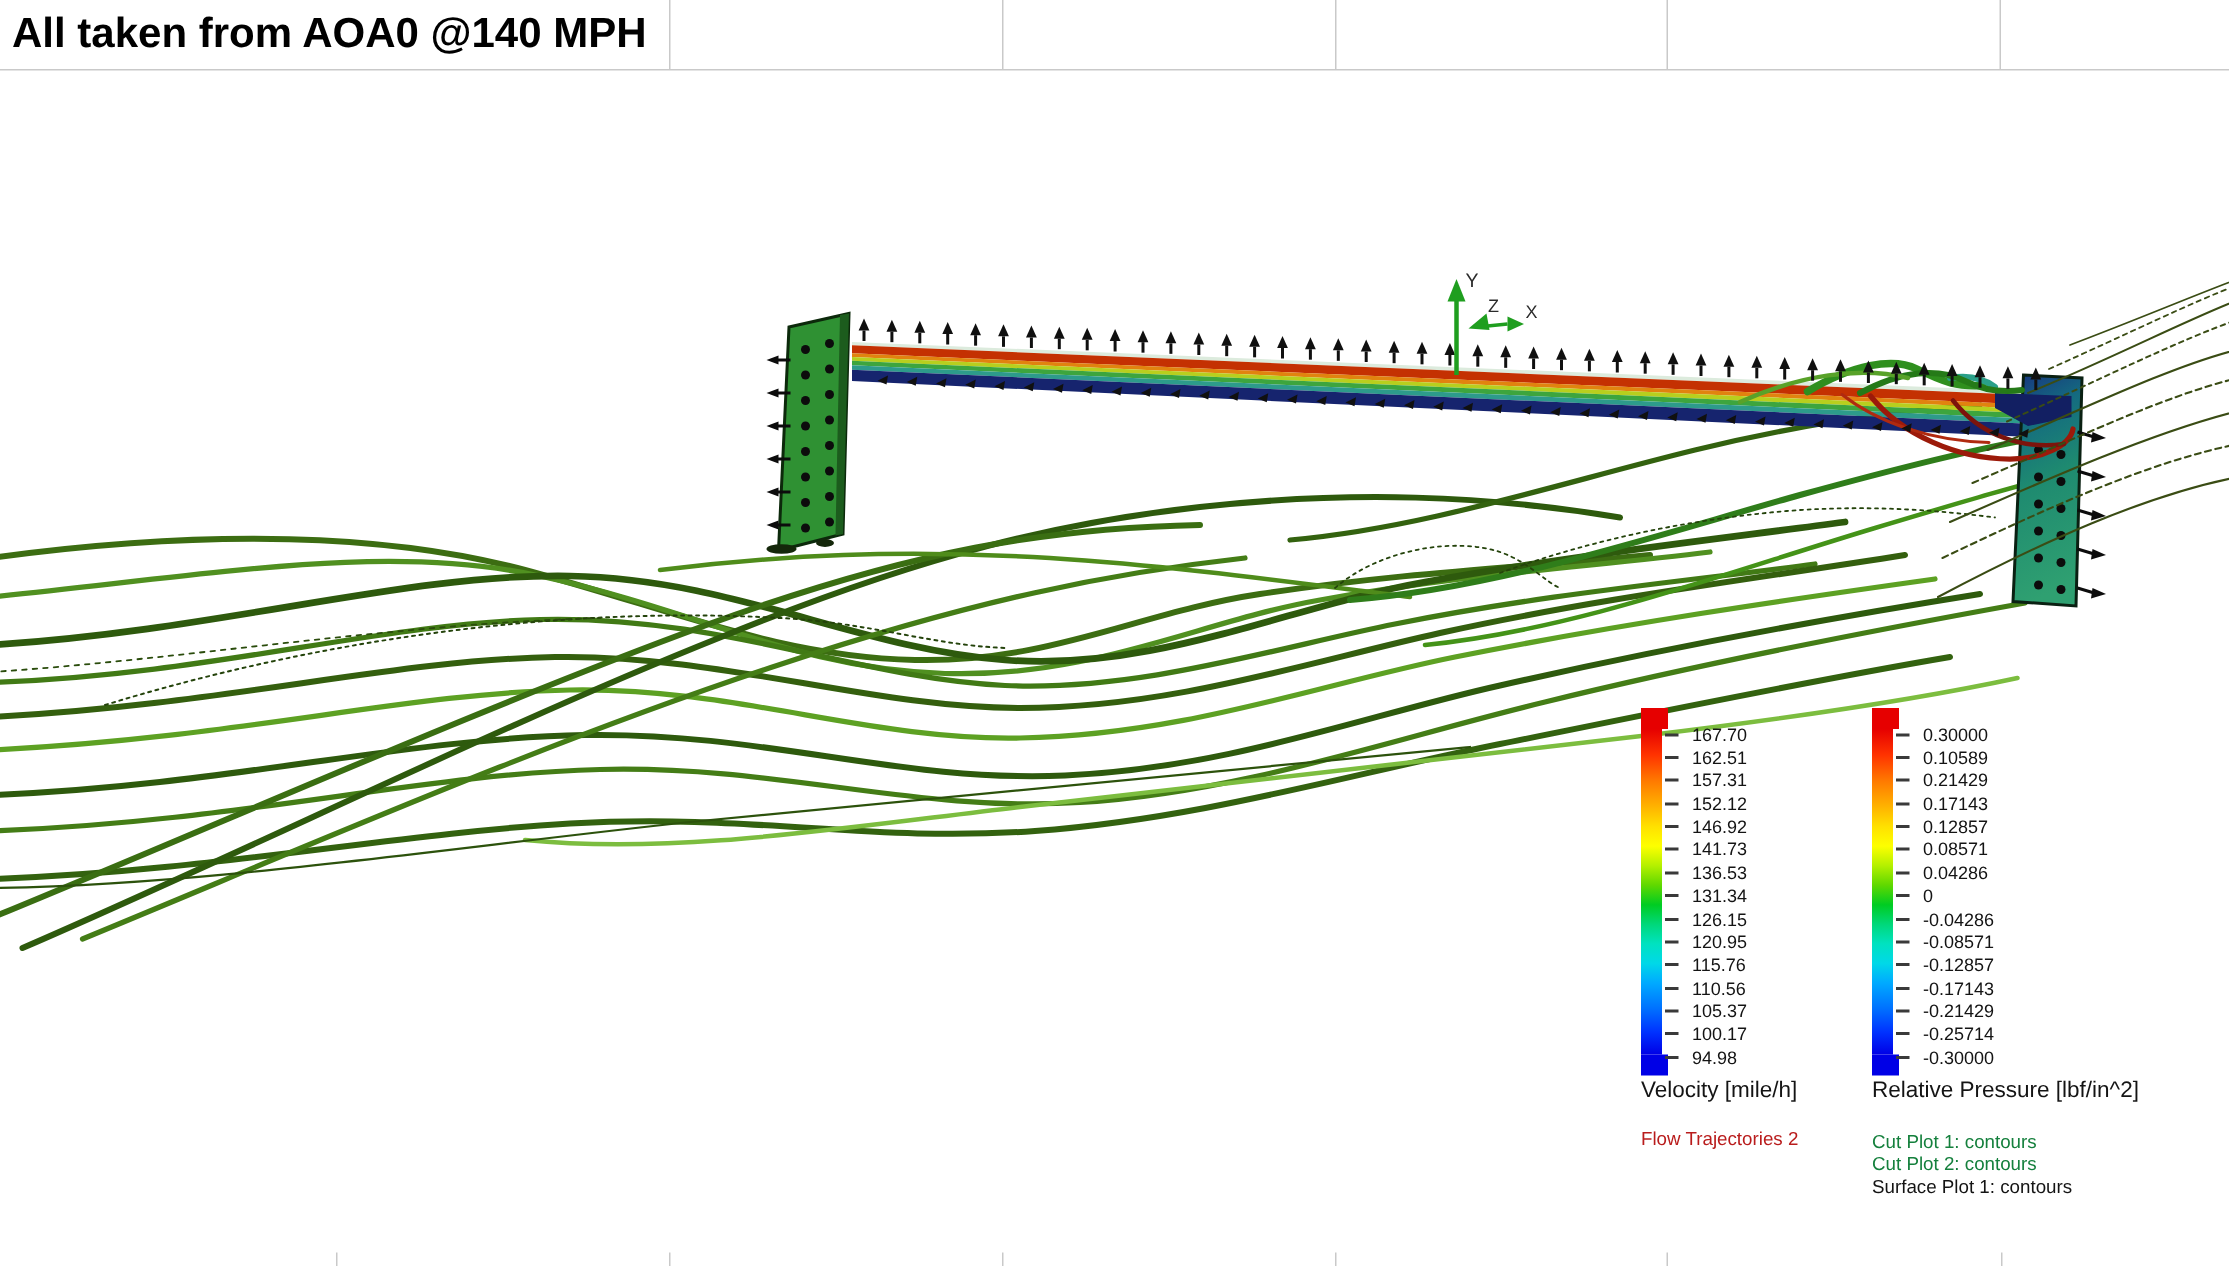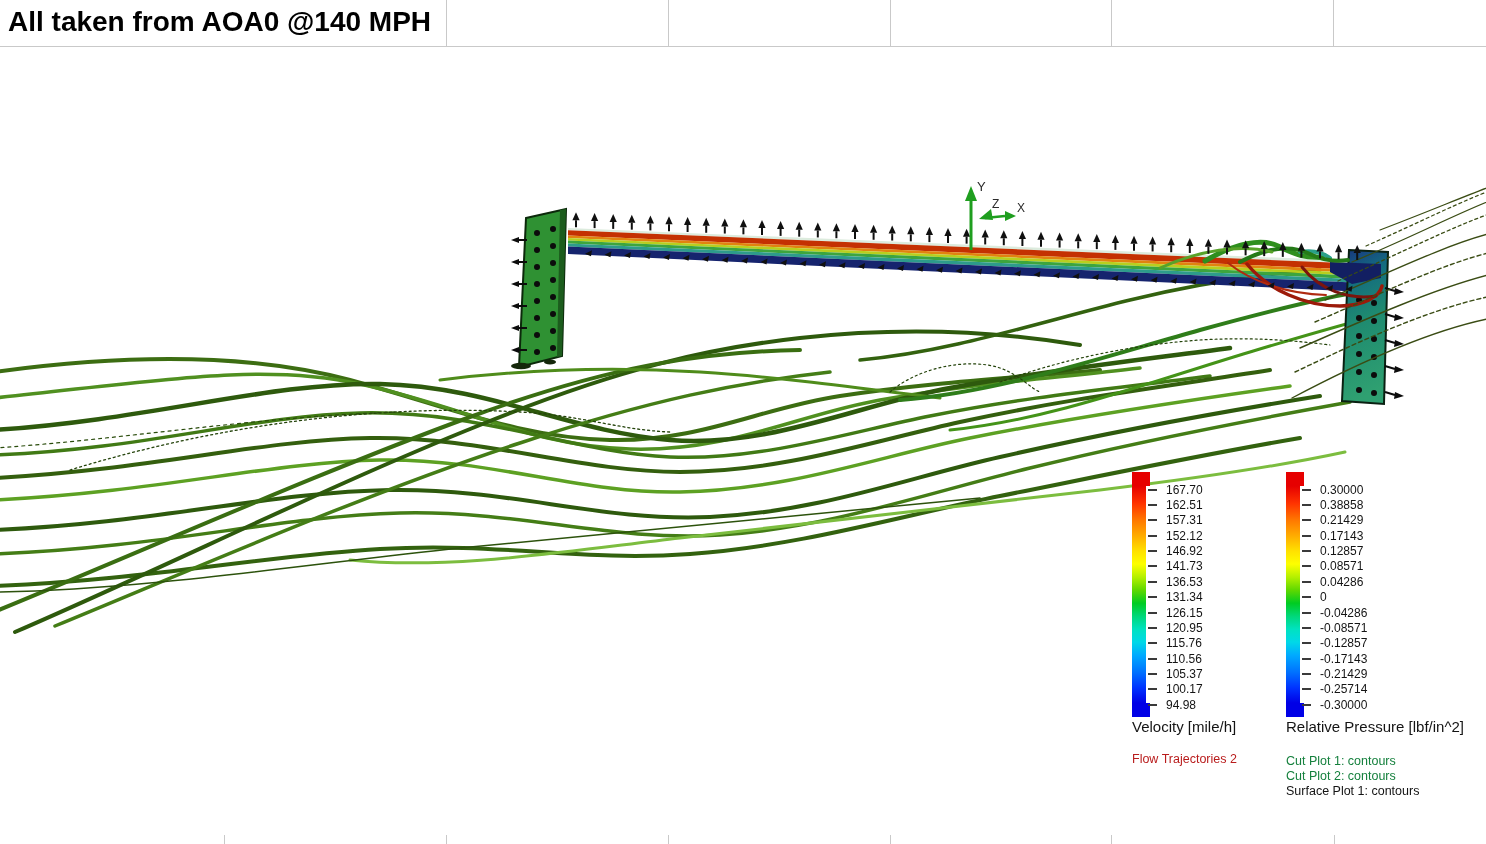--- a/index.html
+++ b/index.html
@@ -2,21 +2,21 @@
 <html><head>
 <meta charset="utf-8">
 <style>
   html,body{margin:0;padding:0;}
   body{width:1486px;height:844px;background:#ffffff;overflow:hidden;position:relative;
        font-family:"Liberation Sans",sans-serif;}
   .gridline{position:absolute;background:#c9c9c9;}
   #page-title{position:absolute;left:8px;top:6px;font-size:28px;font-weight:700;color:#000;
               white-space:nowrap;z-index:3;}
   #scene{position:absolute;left:0;top:0;z-index:1;}
-  .legend{position:absolute;top:472px;z-index:2;margin-left:38px;}
+  .legend{position:absolute;top:472px;z-index:2;}
   #legend-velocity{left:1094px;}
   #legend-pressure{left:1248px;}
   .cap{width:18px;height:14px;}
   .cap-top{background:#e60000;}
   .cap-bottom{background:#0000e6;}
   .bar{width:14px;height:217px;
     background:linear-gradient(to bottom,#e60000 0%,#ff3300 8%,#ff7a00 16%,#ffb400 24%,
       #ffe100 30%,#fdff00 36%,#b4f000 42%,#5fd800 48%,#00cc22 54%,#00d87a 60%,#00e2c0 66%,
       #00d8e8 72%,#00aaff 78%,#0070ff 86%,#0033ff 93%,#0000e6 100%);}
   .rows{position:absolute;left:16px;top:10px;}
@@ -391,21 +391,21 @@
   <div class="bar"></div>
   <div class="cap cap-bottom"></div>
   <div class="rows">
 
   <div class="trow">
         <span class="tickmark"></span>
         <span class="tval">0.30000</span>
       </div>
       <div class="trow">
         <span class="tickmark"></span>
-        <span class="tval">0.38858</span>
+        <span class="tval">0.10589</span>
       </div>
       <div class="trow">
         <span class="tickmark"></span>
         <span class="tval">0.21429</span>
       </div>
       <div class="trow">
         <span class="tickmark"></span>
         <span class="tval">0.17143</span>
       </div>
       <div class="trow">

